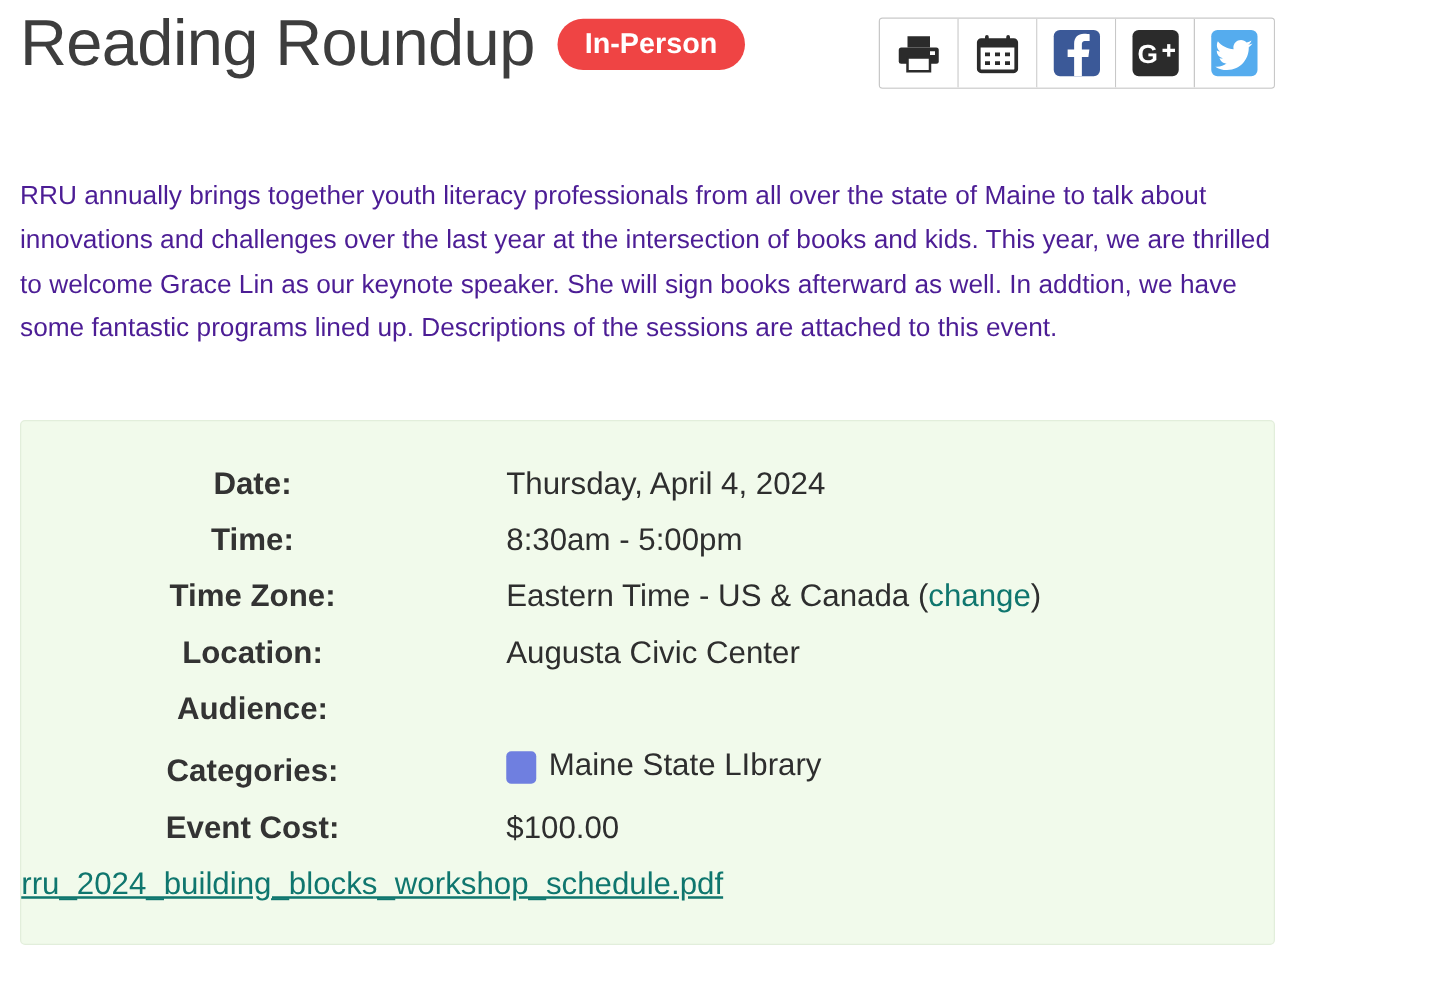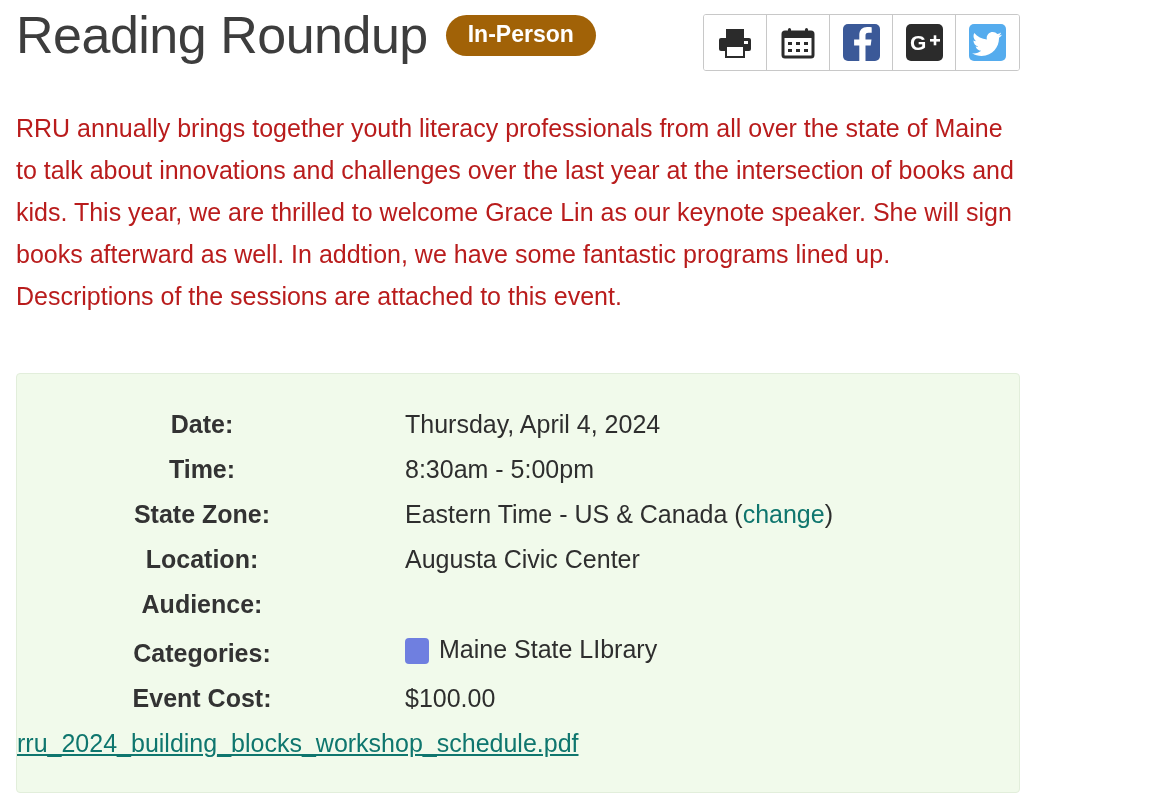--- a/index.html
+++ b/index.html
@@ -37,21 +37,21 @@
   .page-title {
     font-size: 52px;
     line-height: 1.05;
     font-weight: 400;
     color: #3d3d3d;
     letter-spacing: -0.5px;
     white-space: nowrap;
   }
   .badge {
     display: inline-block;
-    background: #a16207;
+    background: #ef4444;
     color: #ffffff;
     font-size: 23px;
     font-weight: bold;
     padding: 7px 22px 9px 22px;
     border-radius: 22px;
     line-height: 1.1;
     white-space: nowrap;
   }
 
   
@@ -86,24 +86,24 @@
     justify-content: center;
     color: #ffffff;
     font-weight: bold;
   }
   .sq-fb { background: #3b5998; }
   .sq-gp { background: #2b2b2b; }
   .sq-tw { background: #55acee; }
 
   
   .description {
-    margin-top: 36px;
-    font-size: 25px;
+    margin-top: 68px;
+    font-size: 21px;
     line-height: 1.68;
-    color: #b91c1c;
+    color: #4c1d95;
     max-width: 1125px;
   }
 
   
   .details-panel {
     margin-top: 56px;
     background: #f1faeb;
     border: 1px solid #e2eedb;
     border-radius: 4px;
     padding: 30px 0 40px 0;
@@ -231,21 +231,21 @@
       <div class="detail-label">Date:</div>
       <div class="detail-value">Thursday, April 4, 2024</div>
     </div>
 
     <div class="detail-row">
       <div class="detail-label">Time:</div>
       <div class="detail-value">8:30am - 5:00pm</div>
     </div>
 
     <div class="detail-row">
-      <div class="detail-label">State Zone:</div>
+      <div class="detail-label">Time Zone:</div>
       <div class="detail-value">
         <span>Eastern Time - US &amp; Canada (</span>
           <a class="link">change</a>
           <span>)</span>
       </div>
     </div>
 
     <div class="detail-row">
       <div class="detail-label">Location:</div>
       <div class="detail-value">Augusta Civic Center</div>

